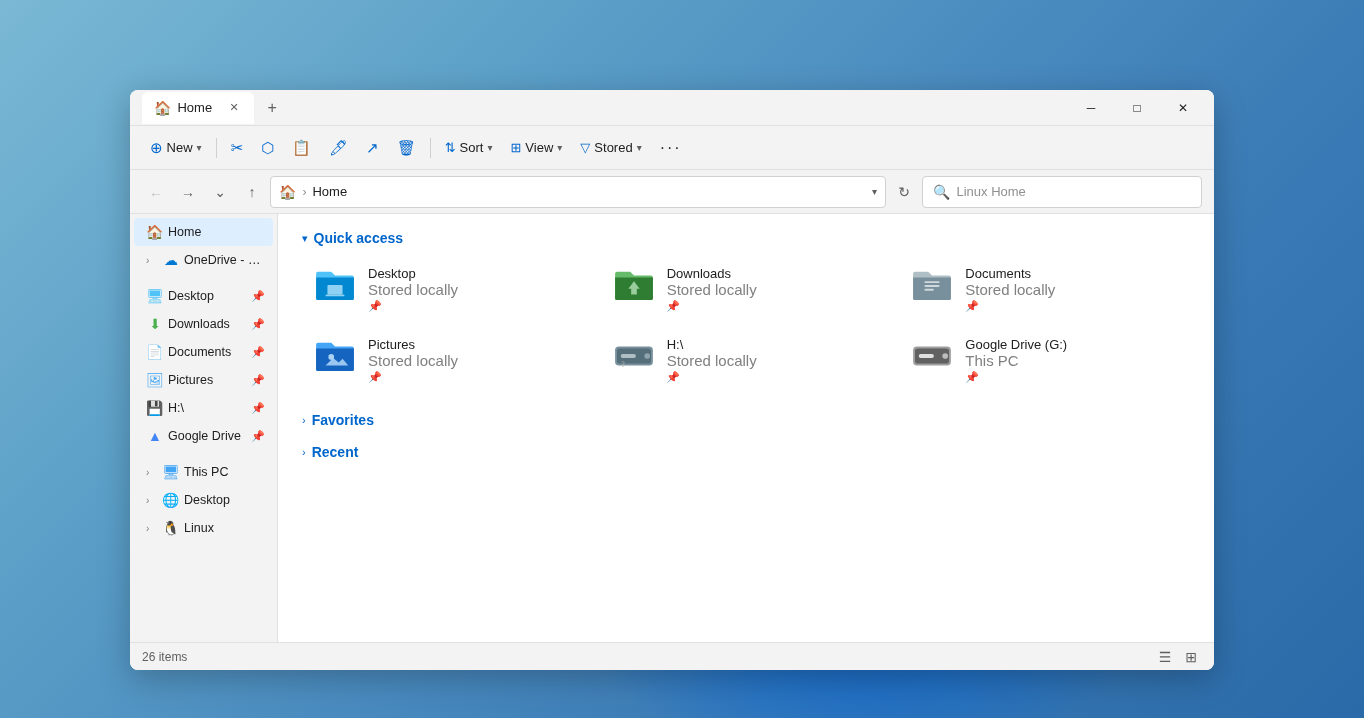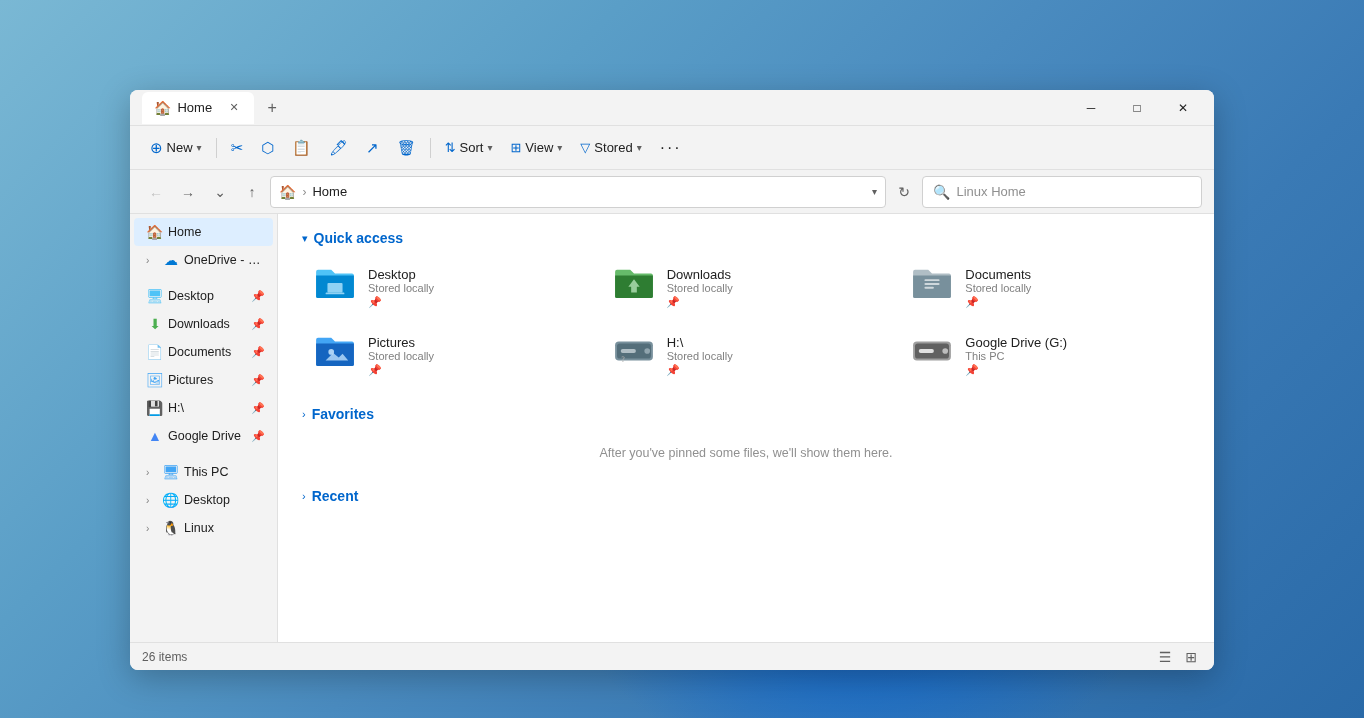--- a/index.html
+++ b/index.html
@@ -300,21 +300,21 @@
       display: flex;
       align-items: center;
       padding: 8px 12px;
       border-radius: 6px;
       cursor: pointer;
       gap: 10px;
     }
     .folder-icon-wrap { width: 44px; height: 44px; position: relative; flex-shrink: 0; }
     .folder-info { display: flex; flex-direction: column; }
     .folder-name { font-size: 13px; color: #202020; font-weight: 500; }
-    .folder-sub { font-size: 11px; color: #808080; }
+    .folder-sub { font-size: 15px; color: #808080; }
     .folder-pin { font-size: 11px; color: #a0a0a0; margin-top: 2px; }
 
     .favorites-section { margin-bottom: 16px; }
     .favorites-empty {
       font-size: 12.5px;
       color: #909090;
       text-align: center;
       padding: 12px 0;
     }
 
@@ -584,21 +584,20 @@
             <span class="folder-pin">📌</span>
           </div>
         </div>
       </div>
 
       <div class="favorites-section">
         <div class="section-header">
           <span class="chevron">›</span>
           <span class="label">Favorites</span>
         </div>
-        <div class="favorites-empty">After you've pinned some files, we'll show them here.</div>
       </div>
 
       <div class="recent-section">
         <div class="section-header">
           <span class="chevron">›</span>
           <span class="label">Recent</span>
         </div>
       </div>
     </div>
   </div>

